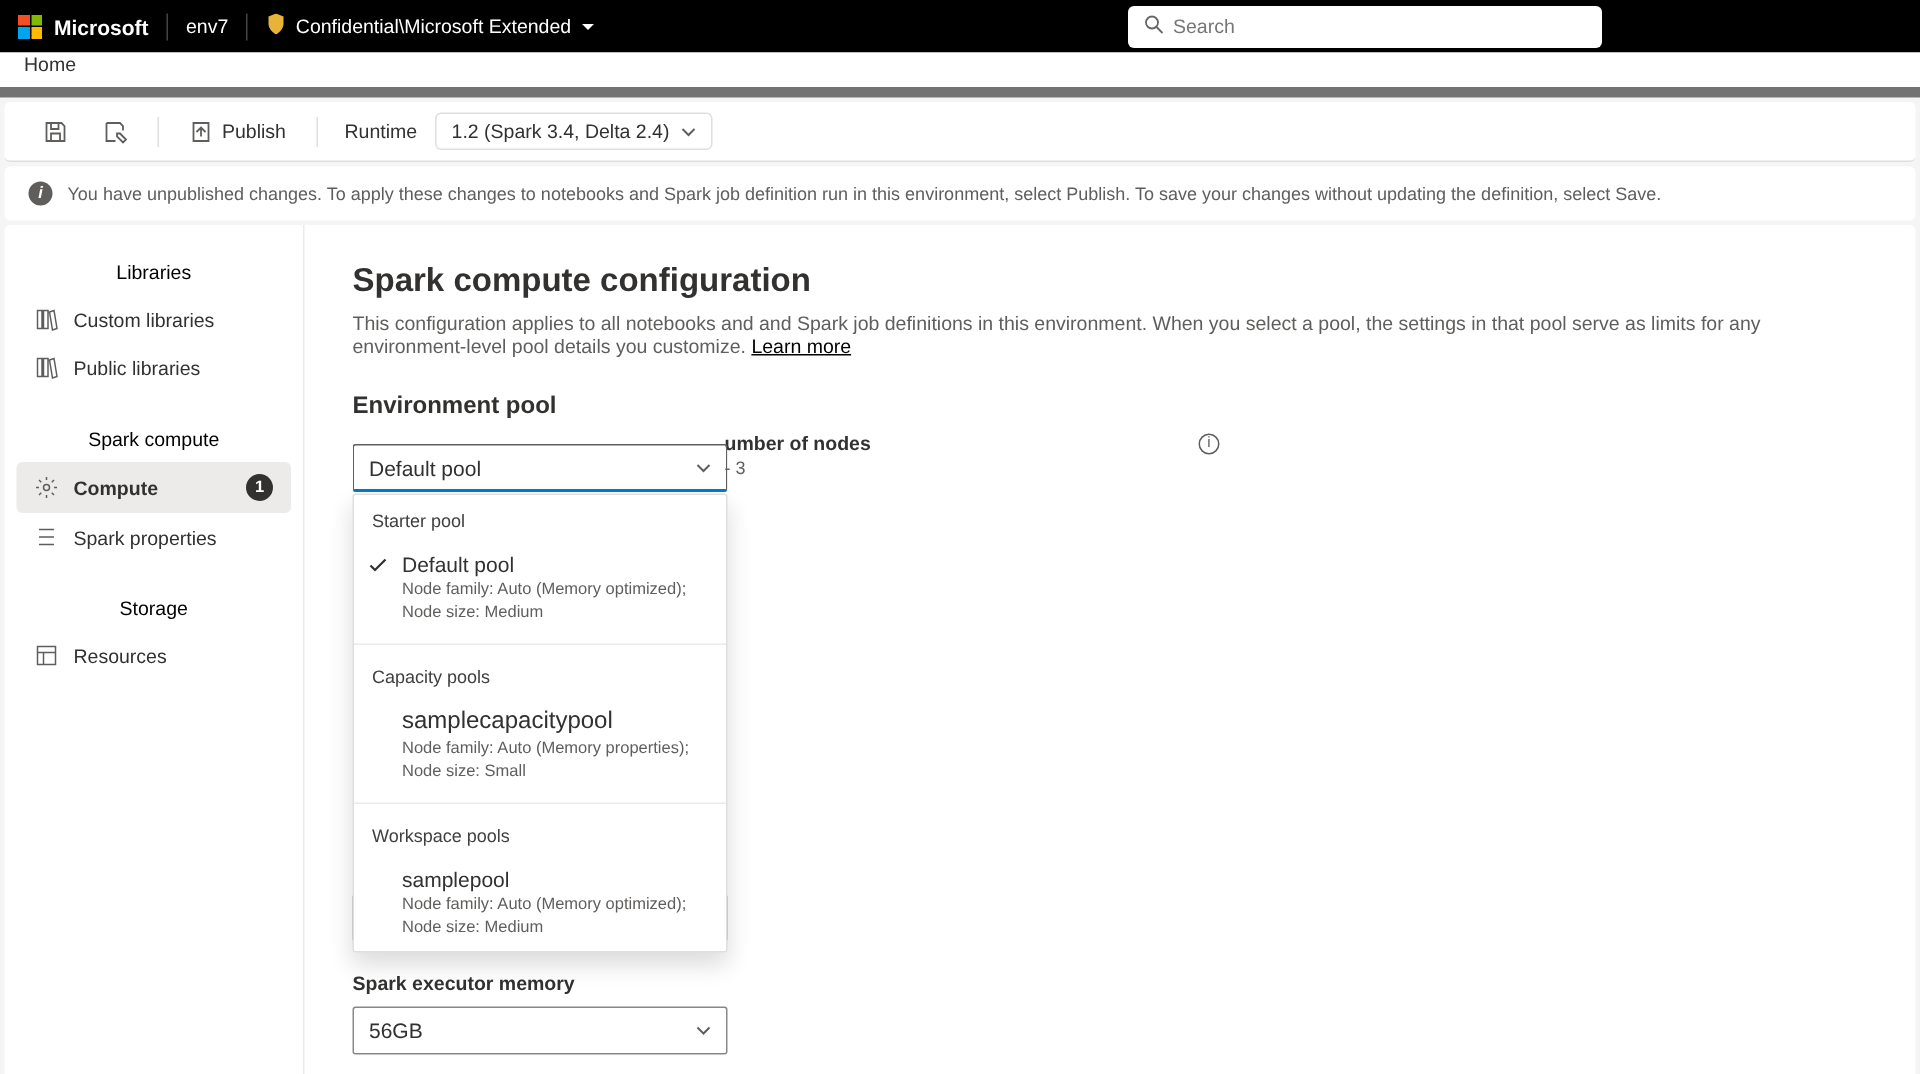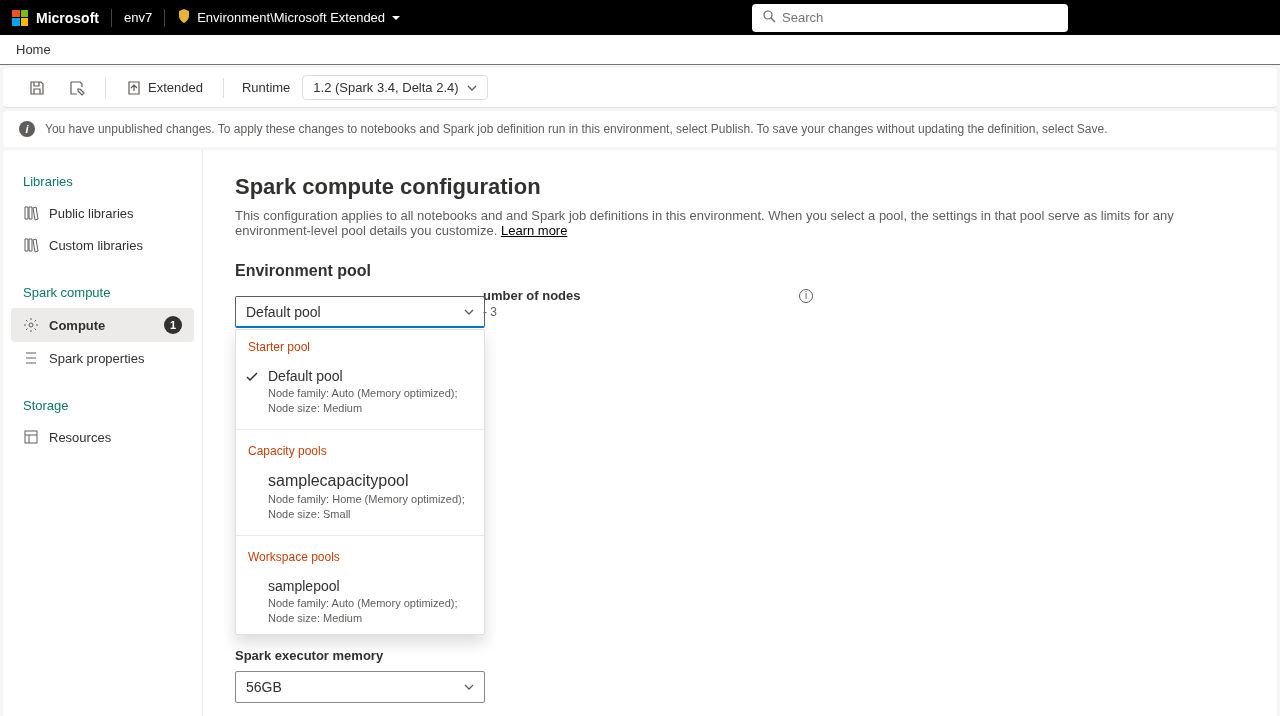--- a/index.html
+++ b/index.html
@@ -13,60 +13,60 @@
     .ms-text { font-weight: 600; font-size: 14px; margin-left: 4px; }
     .vdiv { width: 1px; height: 18px; background: #444; margin: 0 12px; }
     .env-name { font-size: 13px; }
     .sens-label { display: flex; align-items: center; gap: 6px; font-size: 13px; }
     .shield-ico { color: #e8b339; }
     .search-box { margin-left: auto; margin-right: 200px; background: #fff; border-radius: 4px; height: 28px; width: 316px; display: flex; align-items: center; padding: 0 10px; }
     .search-box input { border: none; outline: none; flex: 1; font-size: 13px; color: #333; }
     .search-ico { color: #666; margin-right: 6px; }
     
     
-    .home-bar { background: #fff; border-bottom: 1px solid #737373; height: 30px; display: flex; align-items: center; padding: 0 16px; }
+    .home-bar { background: #fff; border-bottom: 7px solid #737373; height: 30px; display: flex; align-items: flex-start; padding: 0 16px; }
     .home-link { font-size: 13px; color: #323130; }
     
     
     .toolbar { background: #fff; border-bottom: 1px solid #e1dfdd; height: 40px; display: flex; align-items: center; padding: 0 16px; gap: 4px; margin: 3px; border-radius: 4px; }
     .tb-btn { display: flex; align-items: center; gap: 6px; padding: 6px 10px; border-radius: 4px; cursor: pointer; font-size: 13px; color: #323130; }
     .tb-icon { width: 16px; height: 16px; color: #605e5c; }
     .tb-sep { width: 1px; height: 20px; background: #e1dfdd; margin: 0 6px; }
     .runtime-label { font-size: 13px; color: #323130; padding: 0 8px; }
     .runtime-dd { display: flex; align-items: center; gap: 8px; padding: 4px 10px; border: 1px solid #e1dfdd; border-radius: 4px; font-size: 13px; cursor: pointer; }
     
     
     .info-banner { background: #fff; margin: 3px; border-radius: 4px; padding: 10px 16px; display: flex; align-items: center; gap: 10px; font-size: 12px; color: #605e5c; }
     .info-ico { width: 16px; height: 16px; border-radius: 50%; background: #605e5c; color: #fff; display: flex; align-items: center; justify-content: center; font-size: 11px; font-style: italic; font-weight: bold; }
     
     
     .main-wrap { display: flex; margin: 3px; background: #fff; border-radius: 4px; min-height: 600px; }
     
     
     .sidebar { width: 200px; padding: 16px 8px; border-right: 1px solid #edebe9; }
-    .sb-group-title { font-size: 13px; font-weight: 400; color: #0f766e; padding: 8px 12px; }
+    .sb-group-title { font-size: 13px; font-weight: 400; color: #000000; padding: 8px 12px; text-align: center; }
     .sb-item { display: flex; align-items: center; gap: 10px; padding: 8px 12px; border-radius: 4px; cursor: pointer; font-size: 13px; color: #323130; }
     .sb-item.active { background: #edebe9; font-weight: 600; }
     .sb-item .sb-ico { width: 16px; height: 16px; color: #605e5c; flex-shrink: 0; }
     .badge { background: #323130; color: #fff; border-radius: 50%; width: 18px; height: 18px; display: flex; align-items: center; justify-content: center; font-size: 11px; margin-left: auto; font-weight: 600; }
     
     
     .content { flex: 1; padding: 24px 32px; position: relative; }
     .page-title { font-size: 22px; font-weight: 600; margin-bottom: 8px; }
     .page-desc { font-size: 13px; color: #605e5c; margin-bottom: 24px; }
     .learn-link { color: #000000; text-decoration: underline; cursor: pointer; }
     
     .section-title { font-size: 16px; font-weight: 600; margin-bottom: 16px; }
     
     .dropdown { position: relative; width: 250px; }
     .dropdown-field { border: 1px solid #605e5c; border-bottom: 2px solid #0078d4; border-radius: 2px; height: 32px; display: flex; align-items: center; padding: 0 10px; cursor: pointer; font-size: 14px; justify-content: space-between; }
     .chev { color: #605e5c; }
     
     .dropdown-menu { position: absolute; top: 33px; left: 0; width: 250px; background: #fff; border: 1px solid #e1dfdd; box-shadow: 0 8px 16px rgba(0,0,0,0.14); z-index: 100; border-radius: 2px; }
-    .dd-group-label { font-size: 12px; color: #c2410c; padding: 10px 12px 6px; }
+    .dd-group-label { font-size: 12px; color: #404040; padding: 10px 12px 6px; }
     .dd-option { padding: 8px 12px 8px 32px; cursor: pointer; position: relative; }
     .dd-option .opt-name { font-size: 14px; color: #323130; }
     .dd-option.emphasis .opt-name { font-size: 16px; }
     .dd-option .opt-desc { font-size: 11px; color: #605e5c; line-height: 1.4; margin-top: 2px; }
     .dd-check { position: absolute; left: 10px; top: 10px; color: #323130; }
     .dd-divider { height: 1px; background: #edebe9; margin: 4px 0; }
     
     
     .pool-card { position: absolute; top: 138px; left: 280px; width: 330px; }
     .pool-row { display: flex; align-items: center; gap: 16px; }
@@ -92,21 +92,21 @@
   </div>
   <div class="vdiv"></div>
   <span class="env-name">env7</span>
   <div class="vdiv"></div>
   <div class="sens-label">
     <span class="shield-ico">
       <svg width="14" height="14" viewBox="0 0 14 14">
           <path fill="currentColor" d="M7 0 L12 2 L12 7 C12 10 9 13 7 14 C5 13 2 10 2 7 L2 2 Z"></path>
         </svg>
     </span>
-    <span>Environment\Microsoft Extended</span>
+    <span>Confidential\Microsoft Extended</span>
     <svg width="10" height="10" viewBox="0 0 10 10">
         <path fill="currentColor" d="M1 3 L5 7 L9 3"></path>
       </svg>
   </div>
   <div class="search-box">
     <span class="search-ico">
       <svg width="14" height="14" viewBox="0 0 14 14">
           <circle cx="6" cy="6" r="4" fill="none" stroke="currentColor" stroke-width="1.2"></circle>
           <line x1="9" y1="9" x2="13" y2="13" stroke="currentColor" stroke-width="1.2"></line>
         </svg>
@@ -128,21 +128,21 @@
   <div class="tb-btn">
     <svg class="tb-icon" viewBox="0 0 16 16">
         <path fill="none" stroke="currentColor" stroke-width="1.2" d="M2 2h9l2 2v3 M2 2v12h6 M11 9l4 4-2 2-4-4v-2z"></path>
       </svg>
   </div>
   <div class="tb-sep"></div>
   <div class="tb-btn">
     <svg class="tb-icon" viewBox="0 0 16 16">
         <path fill="none" stroke="currentColor" stroke-width="1.2" d="M3 2h10v12H3z M8 5v6 M5 8l3-3 3 3"></path>
       </svg>
-    <span>Extended</span>
+    <span>Publish</span>
   </div>
   <div class="tb-sep"></div>
   <span class="runtime-label">Runtime</span>
   <div class="runtime-dd">
     <span>1.2 (Spark 3.4, Delta 2.4)</span>
     <svg width="10" height="10" viewBox="0 0 10 10" class="chev">
         <path fill="none" stroke="currentColor" stroke-width="1.3" d="M1 3 L5 7 L9 3"></path>
       </svg>
   </div>
 </div>
@@ -153,27 +153,27 @@
 </div>
 
 <div class="main-wrap">
 
   <div class="sidebar">
     <div class="sb-group-title">Libraries</div>
     <div class="sb-item">
       <svg class="sb-ico" viewBox="0 0 16 16">
           <path fill="none" stroke="currentColor" d="M2 2h3v12H2z M6 2h3v12H6z M10 3l3-1 2 12-3 1z"></path>
         </svg>
+      <span>Custom libraries</span>
+    </div>
+    <div class="sb-item">
+      <svg class="sb-ico" viewBox="0 0 16 16">
+          <path fill="none" stroke="currentColor" d="M2 2h3v12H2z M6 2h3v12H6z M10 3l3-1 2 12-3 1z"></path>
+        </svg>
       <span>Public libraries</span>
-    </div>
-    <div class="sb-item">
-      <svg class="sb-ico" viewBox="0 0 16 16">
-          <path fill="none" stroke="currentColor" d="M2 2h3v12H2z M6 2h3v12H6z M10 3l3-1 2 12-3 1z"></path>
-        </svg>
-      <span>Custom libraries</span>
     </div>
 
     <div class="sb-group-title" style="margin-top:16px;">Spark compute</div>
     <div class="sb-item active">
       <svg class="sb-ico" viewBox="0 0 16 16">
           <circle cx="8" cy="8" r="2" fill="none" stroke="currentColor"></circle>
           <path fill="none" stroke="currentColor" d="M8 1v2M8 13v2M1 8h2M13 8h2M3 3l1.5 1.5M11.5 11.5L13 13M3 13l1.5-1.5M11.5 4.5L13 3"></path>
         </svg>
       <span>Compute</span>
       <span class="badge">1</span>
@@ -229,21 +229,21 @@
               </svg>
           </span>
           <div class="opt-name">Default pool</div>
           <div class="opt-desc">Node family: Auto (Memory optimized); Node size: Medium</div>
         </div>
         <div class="dd-divider"></div>
 
         <div class="dd-group-label">Capacity pools</div>
         <div class="dd-option emphasis">
           <div class="opt-name">samplecapacitypool</div>
-          <div class="opt-desc">Node family: Home (Memory optimized); Node size: Small</div>
+          <div class="opt-desc">Node family: Auto (Memory properties); Node size: Small</div>
         </div>
         <div class="dd-divider"></div>
 
         <div class="dd-group-label">Workspace pools</div>
         <div class="dd-option">
           <div class="opt-name">samplepool</div>
           <div class="opt-desc">Node family: Auto (Memory optimized); Node size: Medium</div>
         </div>
       </div>
     </div>

